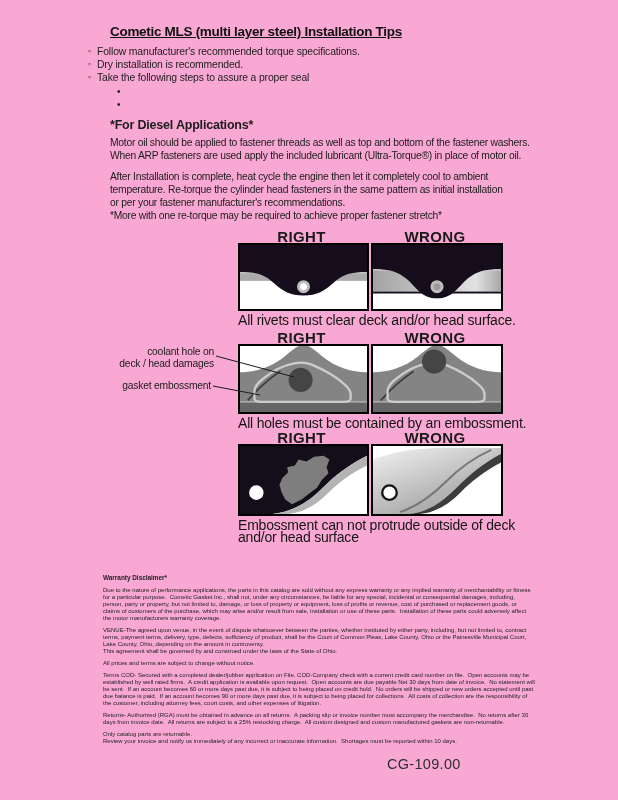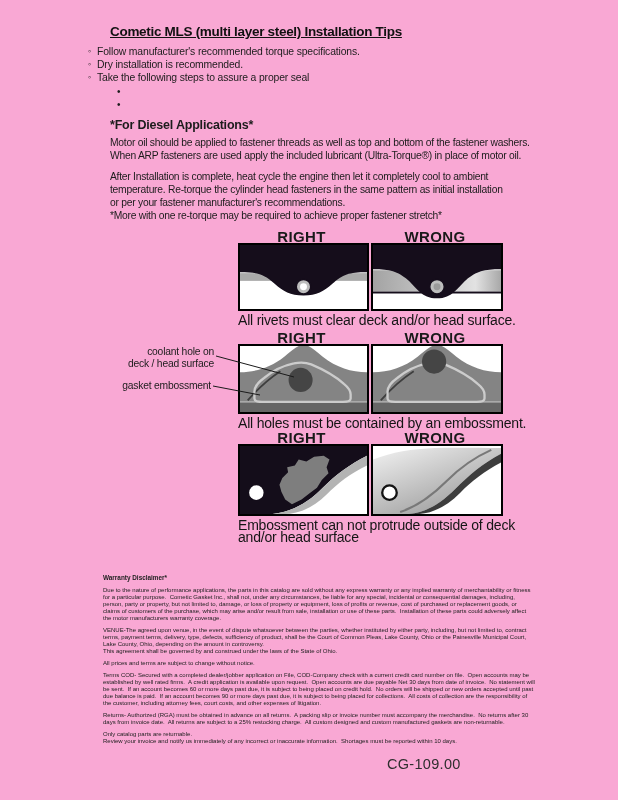--- a/index.html
+++ b/index.html
@@ -102,21 +102,21 @@
       <circle cx="66" cy="43" r="3.6" fill="#9a9a9a"></circle>
     </svg>
   </div>
 
   <div class="abs dgcaption" style="left:238px;top:314px;width:320px;">All rivets must clear deck and/or head surface.</div>
 
   <div class="abs dglabel" style="left:238px;top:329px;width:127px;">RIGHT</div>
   <div class="abs dglabel" style="left:371px;top:329px;width:128px;">WRONG</div>
 
   <div class="abs annot" style="left:100px;top:346px;width:114px;">coolant hole on
-deck / head surface</div>
+deck / head damages</div>
   <div class="abs annot" style="left:80px;top:380px;width:131px;">gasket embossment</div>
 
   <div class="abs dgbox" style="left:238px;top:344px;">
     <svg width="127" height="66" viewBox="0 0 132 68" preserveAspectRatio="none">
       <rect width="132" height="68" fill="#ffffff"></rect>
       <path d="M0 27 C16 27 32 22 46 11 C52 6 57 2 61 0 L71 0 C75 2 80 6 86 11 C100 22 116 27 132 27 V68 H0 Z" fill="#848484"></path>
       <rect x="0" y="57" width="132" height="1.4" fill="#bbbbbb"></rect>
       <rect x="0" y="58.4" width="132" height="9.6" fill="#666666"></rect>
       <path d="M8 56 C16 47 28 35 42 26" stroke="#3e3e3e" stroke-width="1.8" fill="none"></path>
       <path d="M15 54 L15 47 C15 42 18 38 25 33 C35 25 46 20 56 18 C62 16.6 68 16.6 74 19 C86 24 100 32 108 39 C113 43 115 46 115 50 L115 54 C115 56.5 112 57.5 107 57.5 L23 57.5 C18 57.5 15 56.5 15 54 Z" stroke="#cccccc" stroke-width="2.4" fill="none"></path>

